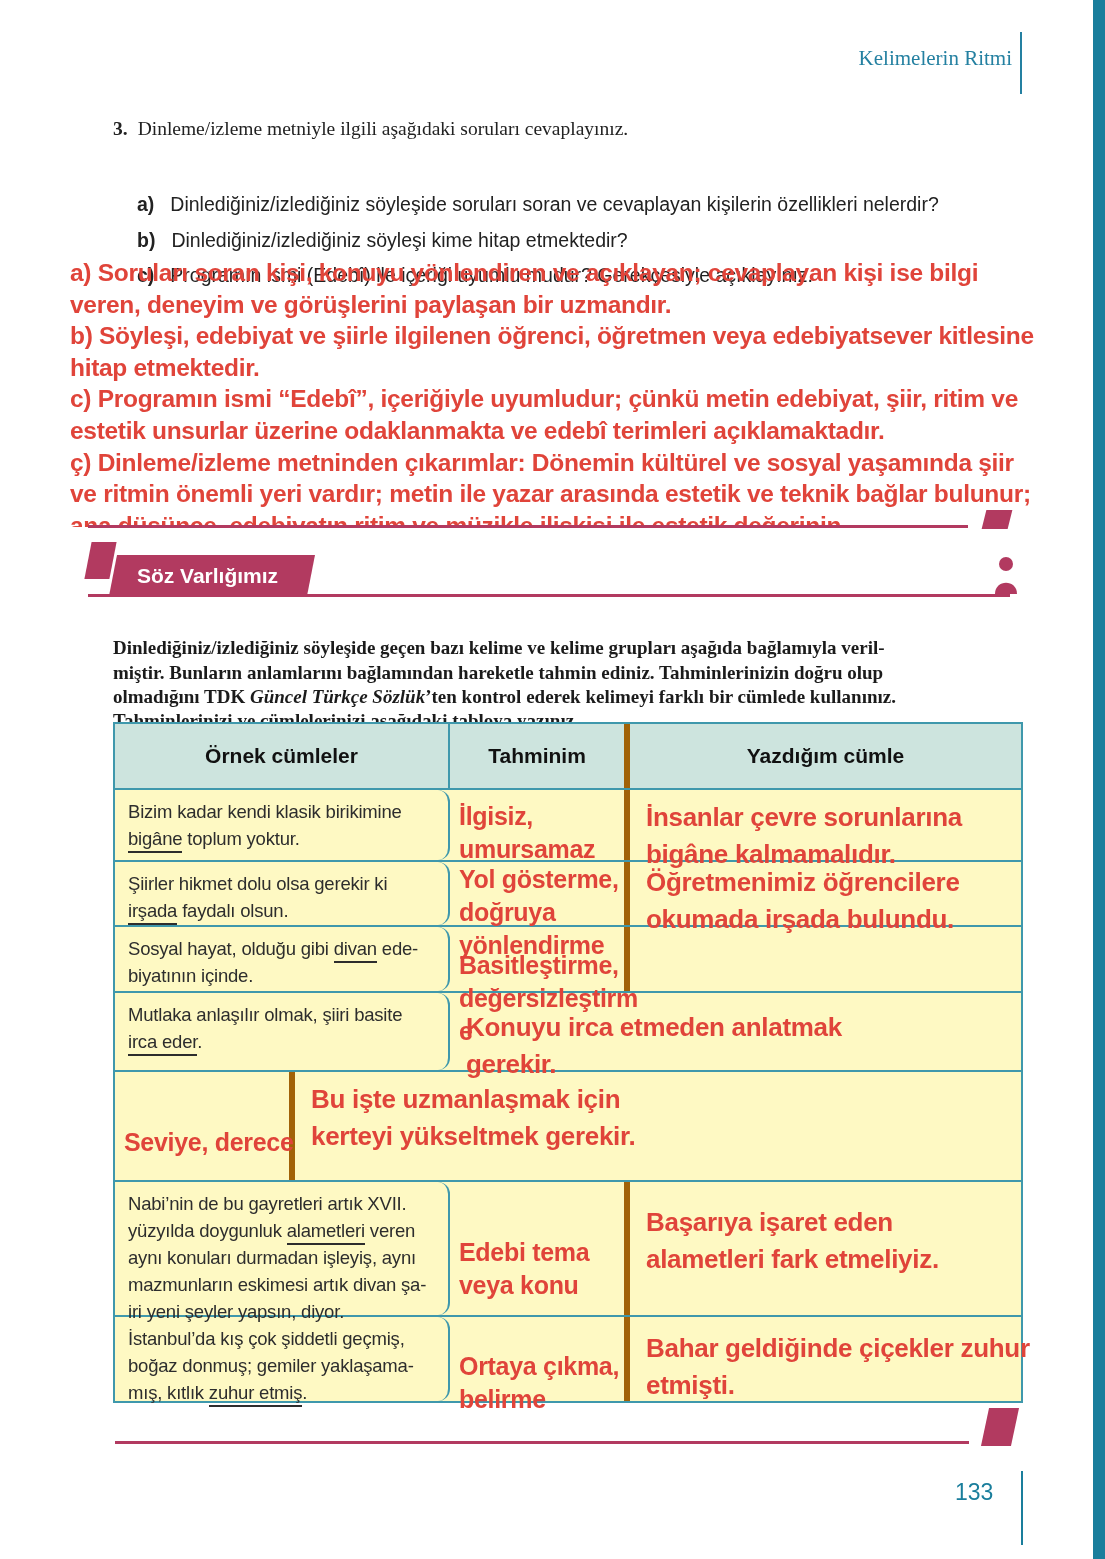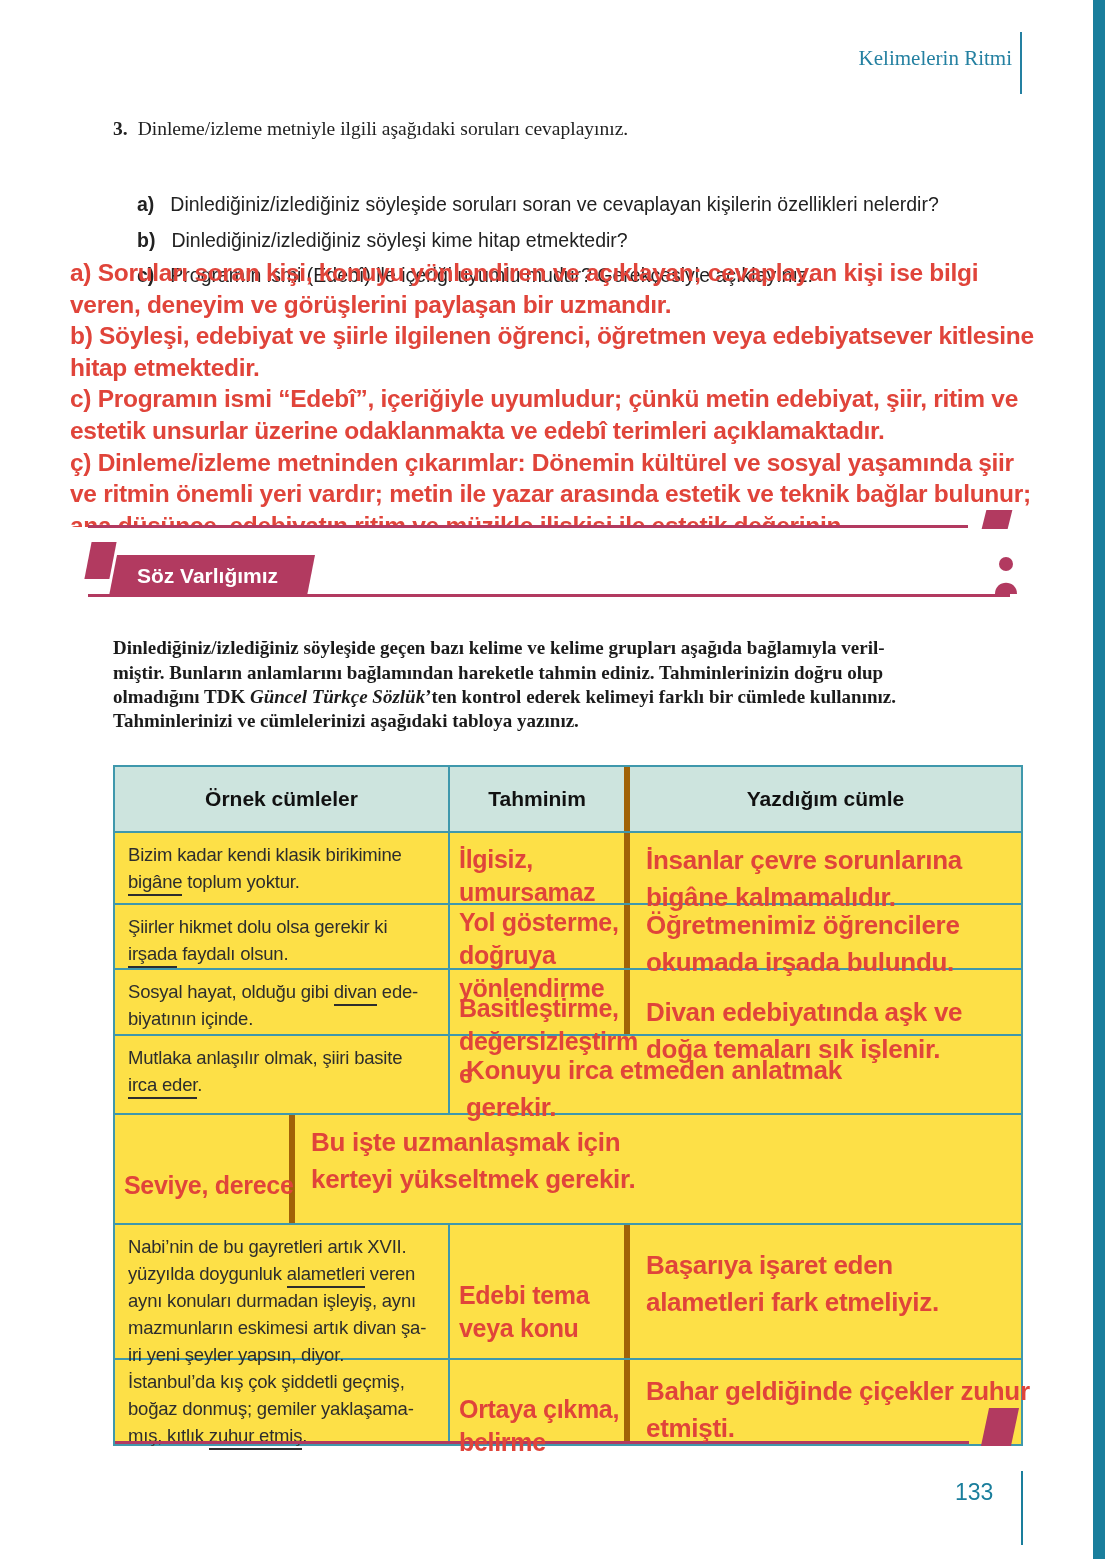--- a/index.html
+++ b/index.html
@@ -40,33 +40,33 @@
   .person{position:absolute;left:994px;top:556px;width:24px;height:38px;}
   .rule2{position:absolute;left:115px;top:1441px;width:854px;height:3px;}
   .para2{position:absolute;left:985px;top:1408px;width:30px;height:38px;transform:skewX(-12deg);}
   
   .instructions{position:absolute;left:113px;top:612px;width:915px;
     font-family:"Liberation Serif",serif;font-weight:bold;font-size:19px;line-height:24.3px;
     color:#1b1b1b;white-space:pre-line;}
   .instructions .it{font-style:italic;}
   
   .vtable{position:absolute;left:113px;top:722px;width:910px;height:681px;
-    border:2px solid #3f98ac;box-sizing:border-box;background:#fde047;margin-top:43px;}
+    border:2px solid #3f98ac;box-sizing:border-box;background:#fef9c3;}
   .thead{display:flex;height:66px;background:#cde4de;border-bottom:2px solid #3f98ac;box-sizing:border-box;}
   .thead .hcell{display:flex;align-items:center;justify-content:center;
     font-weight:bold;font-size:21px;color:#111;box-sizing:border-box;}
   .trow{display:flex;box-sizing:border-box;border-bottom:2px solid #3f98ac;}
   .r7{border-bottom:none;justify-content:flex-end;}
   .r1{height:72px}.r2{height:65px}.r3{height:66px}.r4{height:79px}.r5{height:110px}.r6{height:135px}.r7{height:84px}
   .cell{box-sizing:border-box;position:relative;padding-left:28px;}
   .c1{width:335px;border-right:2px solid #3f98ac;}
   .c2{width:180px;border-right:6px solid #a16207;}
   .c3{flex:1;}
   .c-ornek{padding:8px 3px 0 13px;font-size:18.5px;line-height:27px;color:#2d2d2d;
-    letter-spacing:-0.2px;white-space:pre;}
+    letter-spacing:-0.2px;white-space:pre;border-radius:12px;}
   .c-ornek .u{border-bottom:2px solid #2d2d2d;padding-bottom:2px;}
   .red{position:absolute;color:#e0443a;font-weight:bold;white-space:pre;z-index:3;}
   .tah{left:9px;font-size:25px;line-height:33px;letter-spacing:-0.3px;}
   .cum{left:16px;font-size:26px;line-height:37px;letter-spacing:-0.3px;}
   .t1{top:10px}.t2{top:1px}.t3{top:22px}.t4{top:38px}.t5{top:54px}.t6{top:54px}.t7{top:33px}
   .s1{top:9px}.s2{top:2px}.s3{top:24px}.s4{top:16px}.s5{top:9px}.s6{top:22px}.s7{top:13px}
   .clip{overflow:hidden;height:100%;}
 </style>
 </head>
 <body>
@@ -157,24 +157,20 @@
     </div>
 
     <div class="trow r3">
       <div class="cell c1 c-ornek"><span>Sosyal hayat, olduğu gibi </span><span class="u">divan</span><span> ede-
 biyatının içinde.</span></div>
       <div class="cell c2">
           <div class="red tah t3">Basitleştirme,
 değersizleştirm
 e</div>
         </div>
-      <div class="cell c3">
-          <div class="red cum s3">Divan edebiyatında aşk ve
-doğa temaları sık işlenir.</div>
-        </div>
     </div>
 
     <div class="trow r4">
       <div class="cell c1 c-ornek"><span>Mutlaka anlaşılır olmak, şiiri basite
 </span><span class="u">irca eder</span><span>.</span></div>
       <div class="cell c3">
           <div class="red cum s4">Konuyu irca etmeden anlatmak
 gerekir.</div>
         </div>
     </div>

